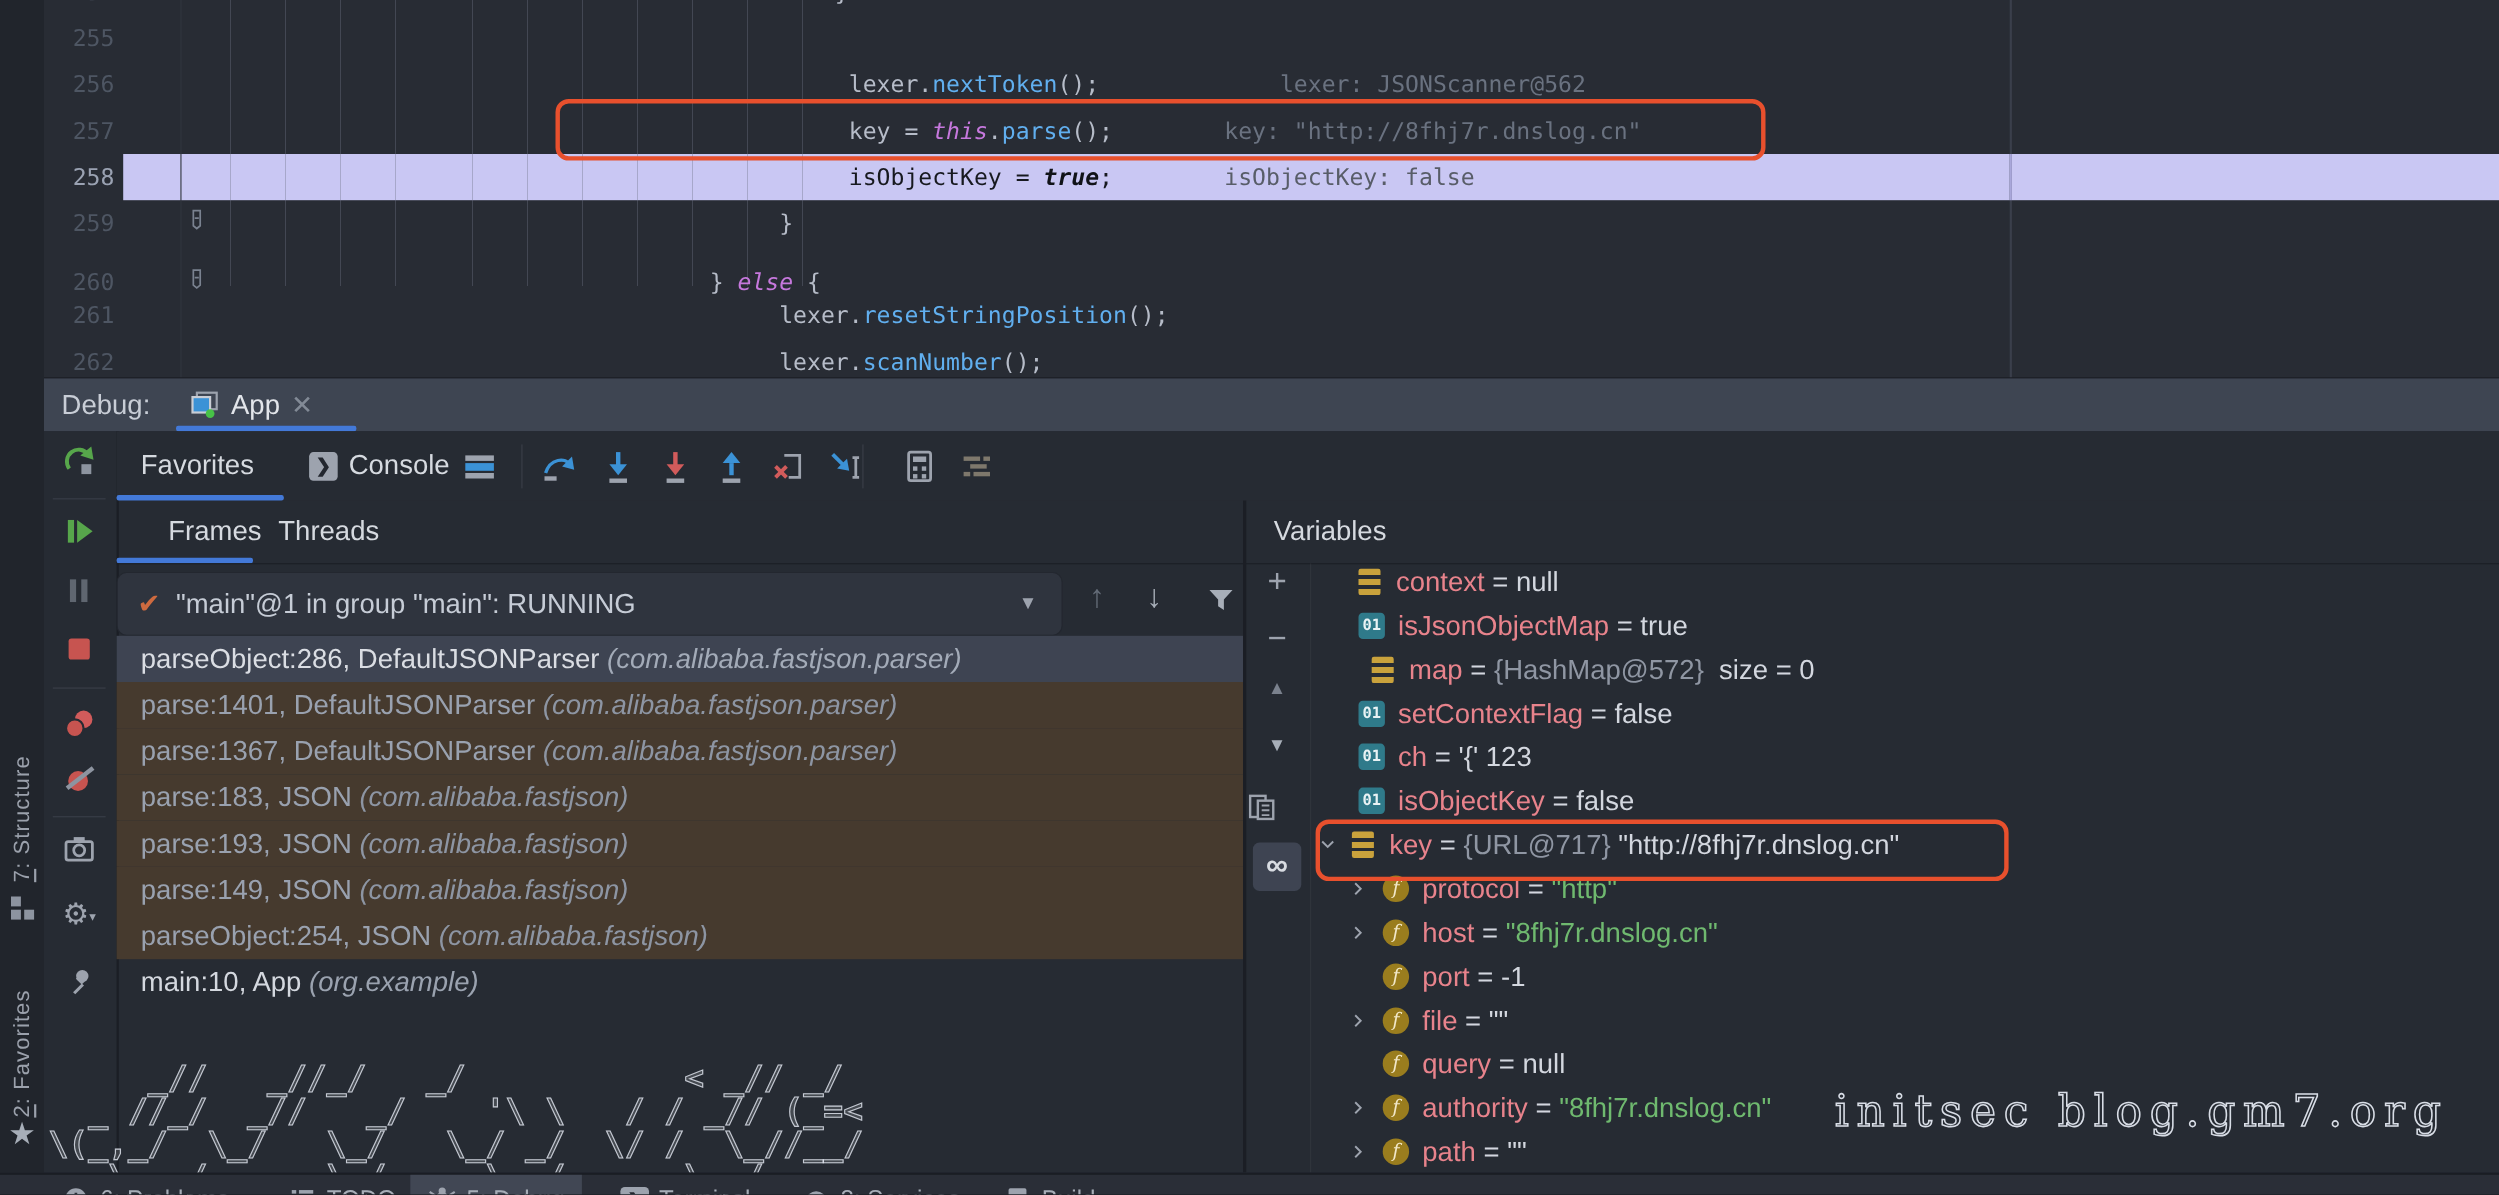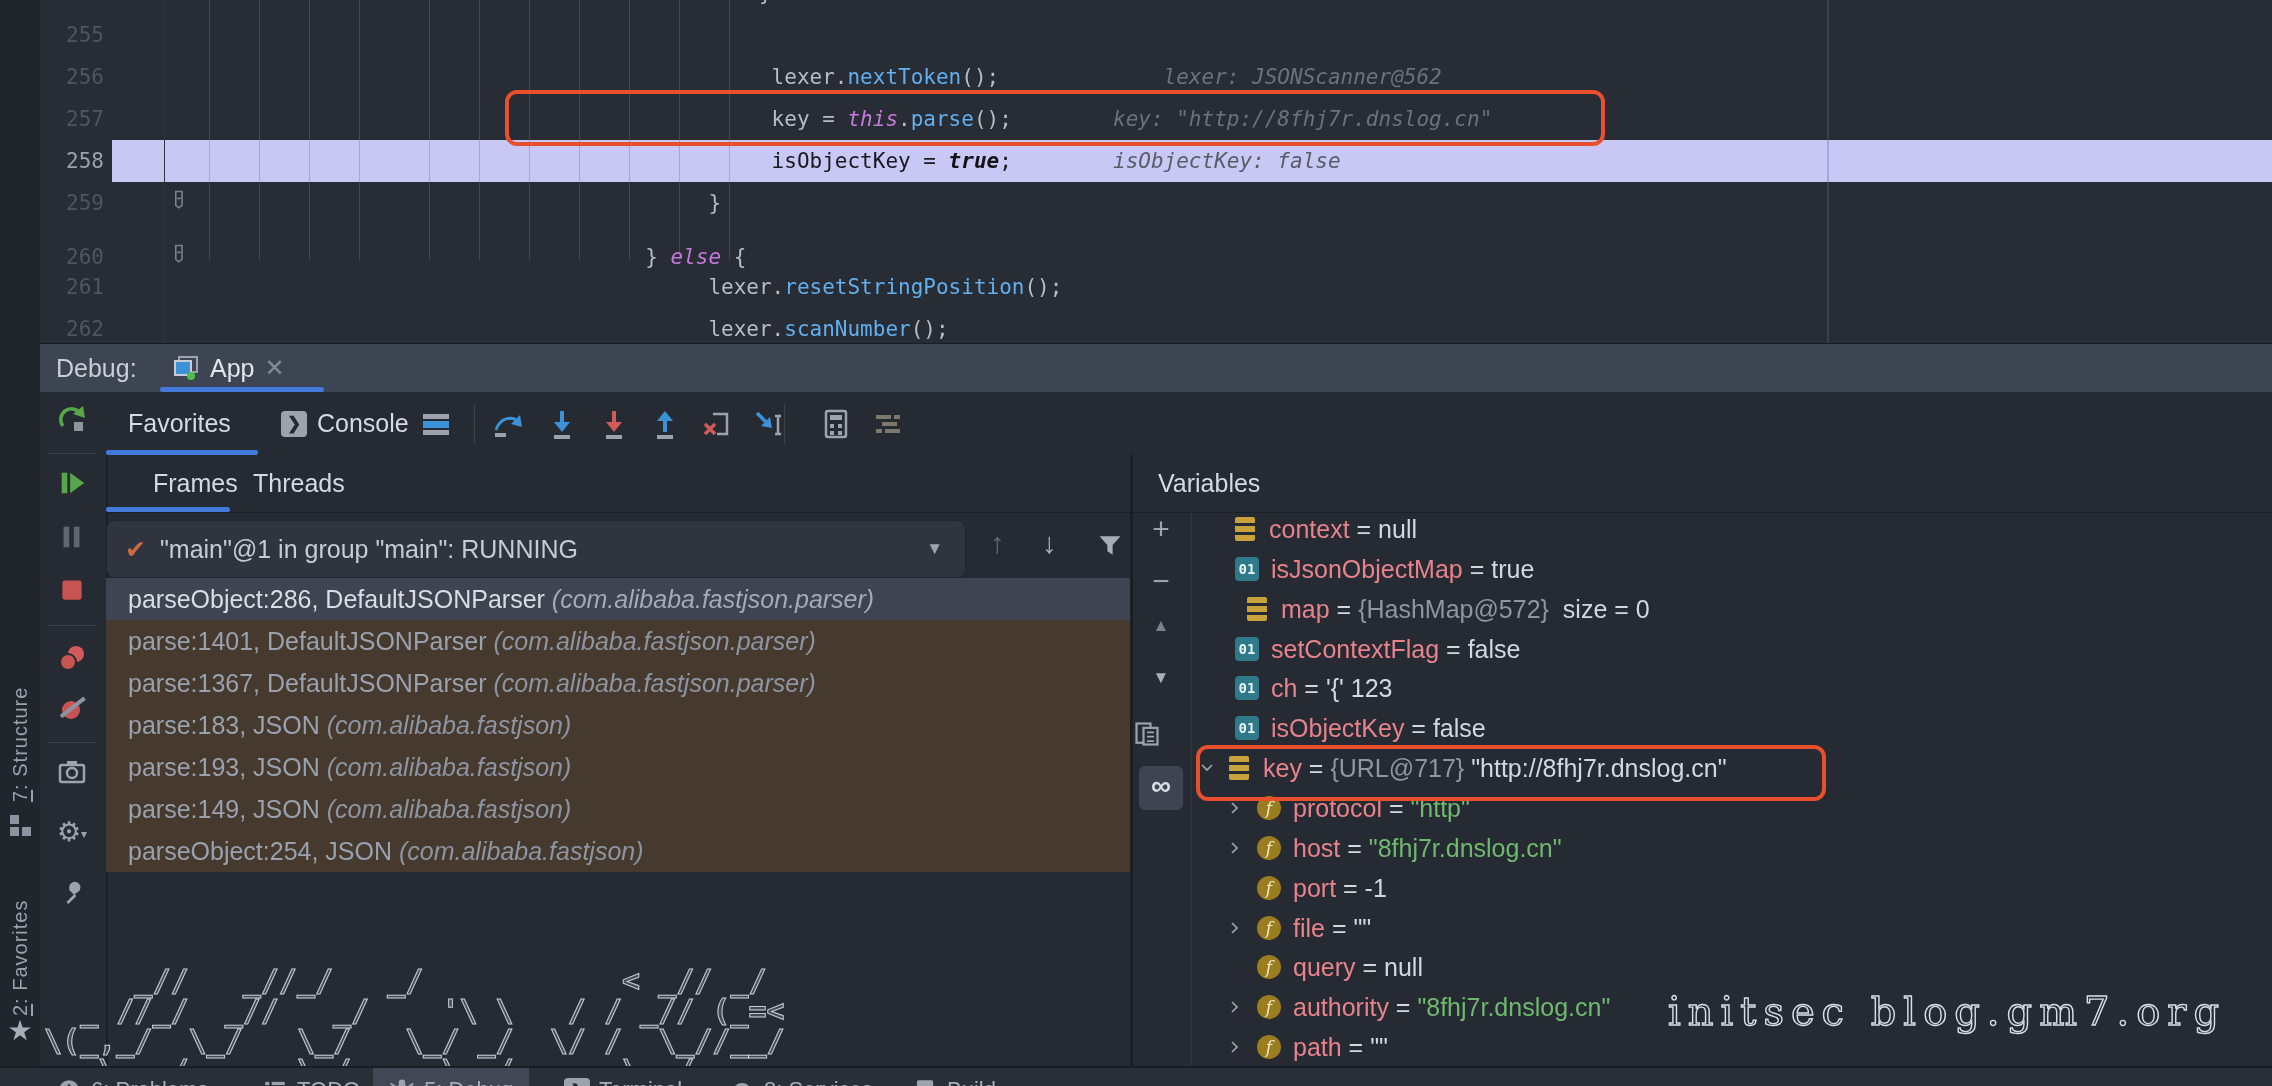--- a/index.html
+++ b/index.html
@@ -13,21 +13,21 @@
     background-position:190px 0;margin-left:190px;width:570px;}
   .margin-line{position:absolute;left:1827px;top:0;width:2px;height:344px;background:#3a3f4b;}
   .cur-line-bg{position:absolute;left:112px;top:140px;width:2160px;height:42px;background:#c9c7f3;}
   .margin-line-hl{position:absolute;left:1827px;top:140px;width:2px;height:42px;background:#a9a7da;}
   .code-row{position:absolute;left:0;width:2272px;height:42px;line-height:42px;white-space:pre;
     font-family:"DejaVu Sans Mono",monospace;font-size:21px;}
   .lnum{position:absolute;left:40px;width:64px;text-align:right;color:#4e5663;}
   .code-txt{position:absolute;left:190px;}
   .c-plain{color:#b6bcc8;} .c-method{color:#61afef;} .c-kw{color:#c678dd;font-style:italic;}
   .c-bool{color:#b6bcc8;font-style:italic;font-weight:bold;}
-  .c-hint{color:#6a7280;font-style:italic;}
+  .c-hint{color:#6a7280;}
   .code-row.current .c-plain{color:#17191f;}
   .code-row.current .c-bool{color:#111318;}
   .code-row.current .c-hint{color:#585d68;}
   .code-row.current .lnum{color:#9aa2b2;}
   .fold-ic{position:absolute;left:172px;width:20px;text-align:center;}
   
   .hdiv{position:absolute;background:#1a1d24;}
   .stripe{position:absolute;left:0;top:0;width:40px;height:1086px;background:#21252c;}
   .debug-header{position:absolute;left:40px;top:344px;width:2232px;height:48px;background:#3e4552;}
   .debug-header .dlabel{position:absolute;left:16px;top:10px;font-size:25px;color:#c8cdd6;}
@@ -316,20 +316,21 @@
         </svg>
     </span>
     <div class="frame-list" id="frame-list">
         <div class="frame-row fr-selected"><span>parseObject:286, DefaultJSONParser </span><span class="pkg">(com.alibaba.fastjson.parser)</span></div>
         <div class="frame-row fr-library"><span>parse:1401, DefaultJSONParser </span><span class="pkg">(com.alibaba.fastjson.parser)</span></div>
         <div class="frame-row fr-library"><span>parse:1367, DefaultJSONParser </span><span class="pkg">(com.alibaba.fastjson.parser)</span></div>
         <div class="frame-row fr-library"><span>parse:183, JSON </span><span class="pkg">(com.alibaba.fastjson)</span></div>
         <div class="frame-row fr-library"><span>parse:193, JSON </span><span class="pkg">(com.alibaba.fastjson)</span></div>
         <div class="frame-row fr-library"><span>parse:149, JSON </span><span class="pkg">(com.alibaba.fastjson)</span></div>
         <div class="frame-row fr-library"><span>parseObject:254, JSON </span><span class="pkg">(com.alibaba.fastjson)</span></div>
+        <div class="frame-row fr-normal"><span>main:10, App </span><span class="pkg">(org.example)</span></div>
       </div>
   </div>
 
   <div class="row-div"></div>
   <div class="panel-vdiv"></div>
 
   <div class="vars-title">
     <span>Variables</span>
   </div>
   <div class="watch-bar" id="watch-bar">

